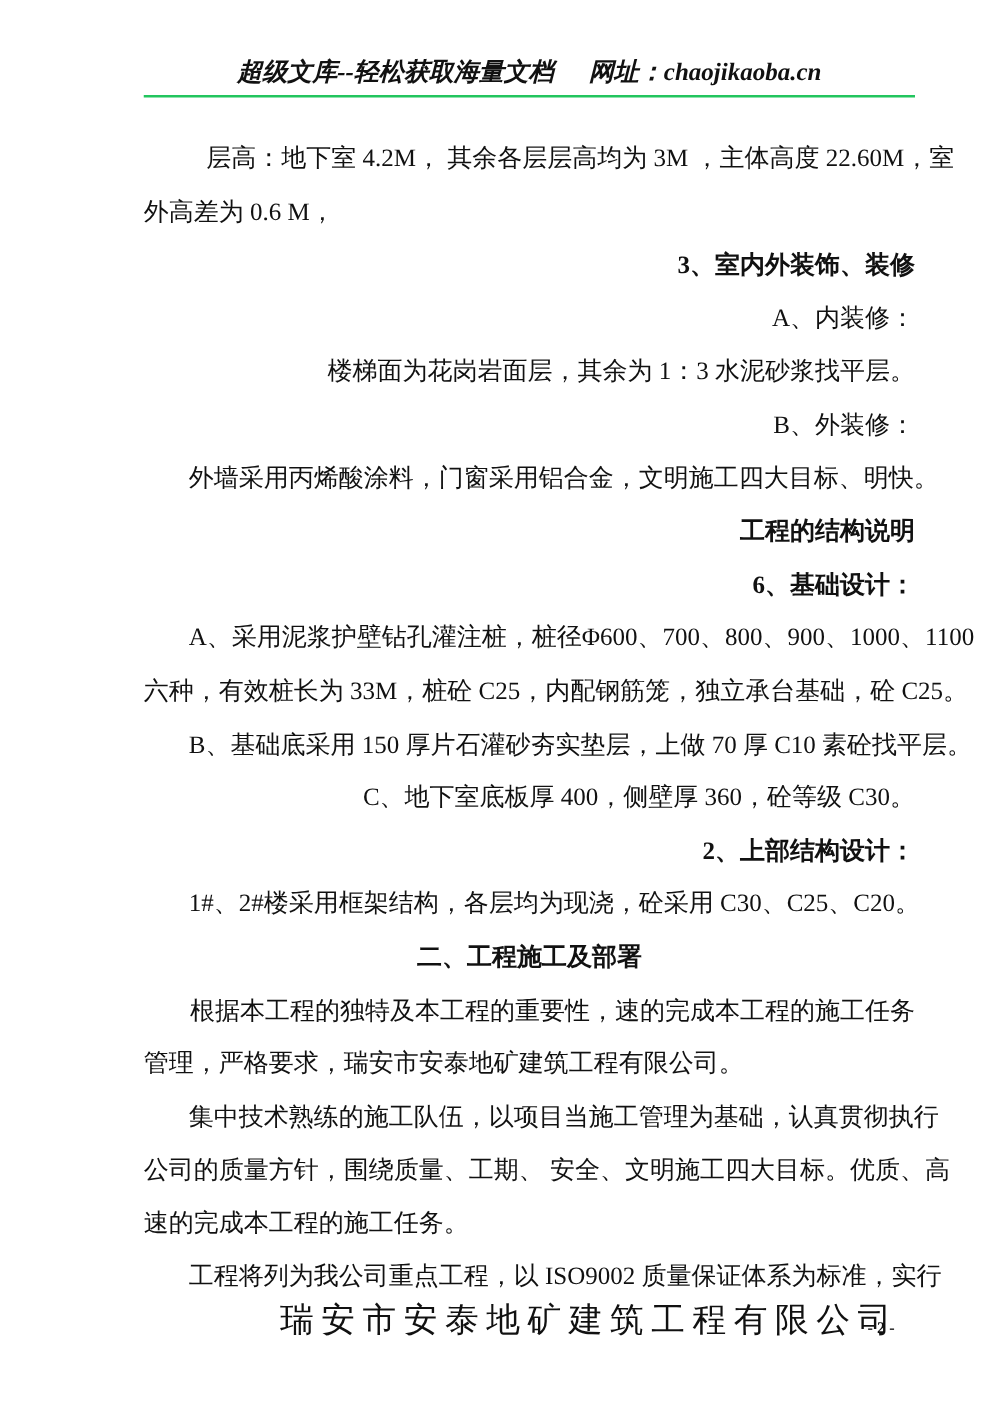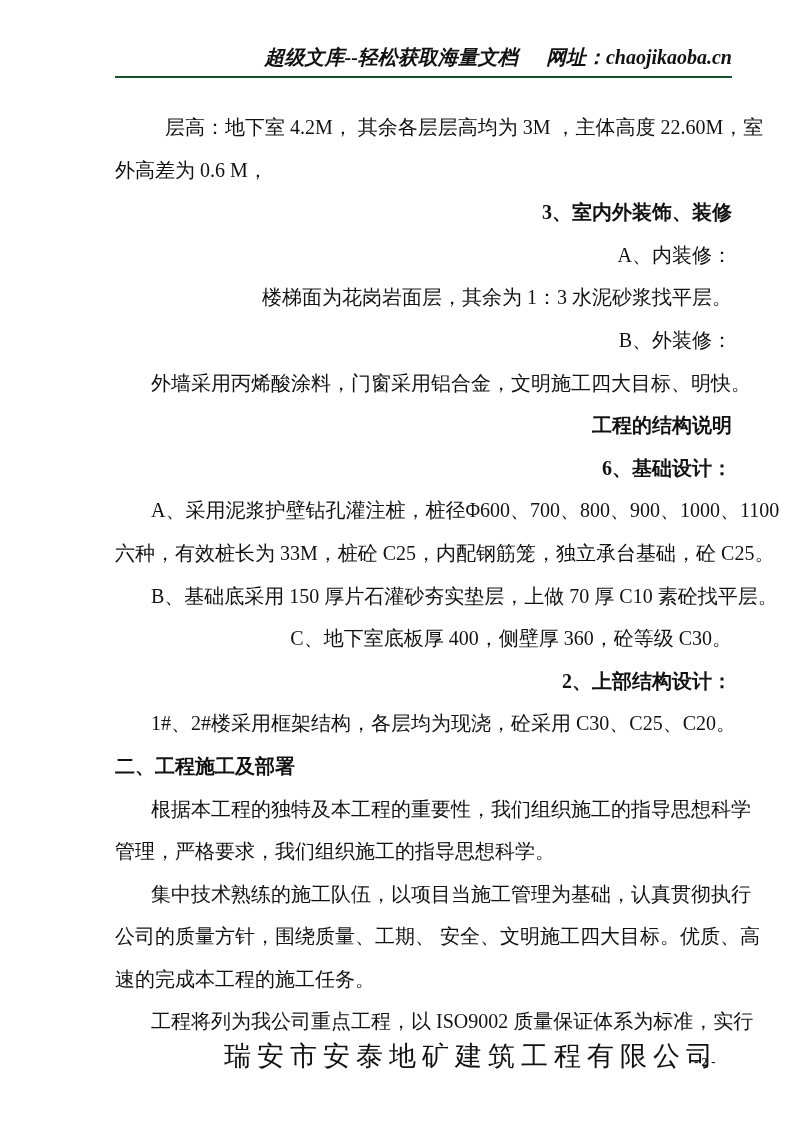--- a/index.html
+++ b/index.html
@@ -16,25 +16,25 @@
     position: absolute;
     inset: 0;
     background: #ffffff;
   }
   
   .header {
     position: absolute;
     left: 115px;
     width: 617px;
     top: 44px;
-    text-align: right;
+    text-align: center;
     font-size: 20px;
     font-weight: bold;
     font-style: italic;
-    border-bottom: 2px solid #14532d;
+    border-bottom: 2px solid #22c55e;
     padding-bottom: 5px;
     white-space: nowrap;
   }
   .header .url { margin-left: 28px; }
   
   .content {
     position: absolute;
     left: 115px;
     width: 617px;
     top: 106px;
@@ -42,21 +42,21 @@
     line-height: 42.6px;
   }
   .line {
     height: 42.6px;
     white-space: pre;
     overflow: visible;
   }
   .l-indent2 { padding-left: 50px; }
   .l-indent  { padding-left: 36px; text-align: right; }
   .l-flush   { padding-left: 0; }
-  .l-center  { padding-left: 0; }
+  .l-center  { text-align: center; padding-left: 0; }
   .bold { font-weight: bold; }
   
   .footer-company {
     position: absolute;
     left: 224px;
     top: 1038px;
     font-size: 27px;
     font-weight: normal;
     letter-spacing: 6px;
     white-space: nowrap;
@@ -89,22 +89,22 @@
     <div class="line l-indent">外墙采用丙烯酸涂料，门窗采用铝合金，文明施工四大目标、明快。</div>
     <div class="line l-indent bold">工程的结构说明</div>
     <div class="line l-indent bold">6、基础设计：</div>
     <div class="line l-indent">A、采用泥浆护壁钻孔灌注桩，桩径Φ600、700、800、900、1000、1100</div>
     <div class="line l-flush">六种，有效桩长为 33M，桩砼 C25，内配钢筋笼，独立承台基础，砼 C25。</div>
     <div class="line l-indent">B、基础底采用 150 厚片石灌砂夯实垫层，上做 70 厚 C10 素砼找平层。</div>
     <div class="line l-indent">C、地下室底板厚 400，侧壁厚 360，砼等级 C30。</div>
     <div class="line l-indent bold">2、上部结构设计：</div>
     <div class="line l-indent">1#、2#楼采用框架结构，各层均为现浇，砼采用 C30、C25、C20。</div>
     <div class="line l-center bold">二、工程施工及部署</div>
-    <div class="line l-indent">根据本工程的独特及本工程的重要性，我们组织施工的指导思想科学</div>
-    <div class="line l-flush">管理，严格要求，我们组织施工的指导思想科学。</div>
+    <div class="line l-indent">根据本工程的独特及本工程的重要性，速的完成本工程的施工任务</div>
+    <div class="line l-flush">管理，严格要求，瑞安市安泰地矿建筑工程有限公司。</div>
     <div class="line l-indent">集中技术熟练的施工队伍，以项目当施工管理为基础，认真贯彻执行</div>
     <div class="line l-flush">公司的质量方针，围绕质量、工期、 安全、文明施工四大目标。优质、高</div>
     <div class="line l-flush">速的完成本工程的施工任务。</div>
     <div class="line l-indent">工程将列为我公司重点工程，以 ISO9002 质量保证体系为标准，实行</div>
   </div>
 
   <div class="footer-company">瑞安市安泰地矿建筑工程有限公司</div>
   <div class="footer-pagenum">- 2 -</div>
 
 </div>

